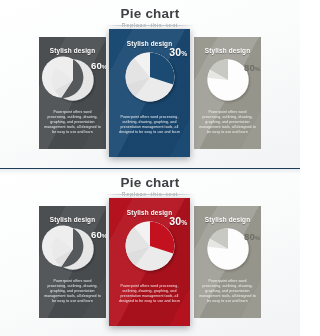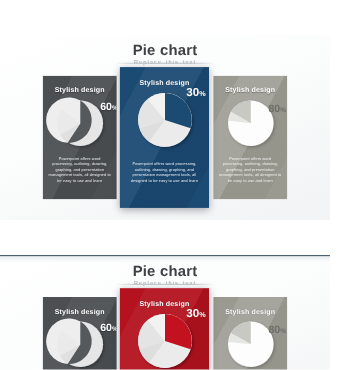--- a/index.html
+++ b/index.html
@@ -7,21 +7,20 @@
     width: 300px; height: 336px;
     font-family: "Liberation Sans", sans-serif;
     overflow: hidden;
     background: #ffffff;
   }
   .slide {
     position: relative;
     width: 300px; height: 168px;
     background: linear-gradient(160deg,#ffffff 0%,#fbfcfc 45%,#f1f3f4 100%);
     overflow: hidden;
-    margin-top: 32px;
   }
   .slide.bottom { border-top: 1.6px solid #1c3d55; }
   .slide.bottom::before{
     content:""; position:absolute; left:0; top:0; width:300px; height:6px;
     background: linear-gradient(#e9edef,#ffffff);
   }
 
   
   .title-wrap {
     position:absolute; left:0; top:6px; width:300px;

